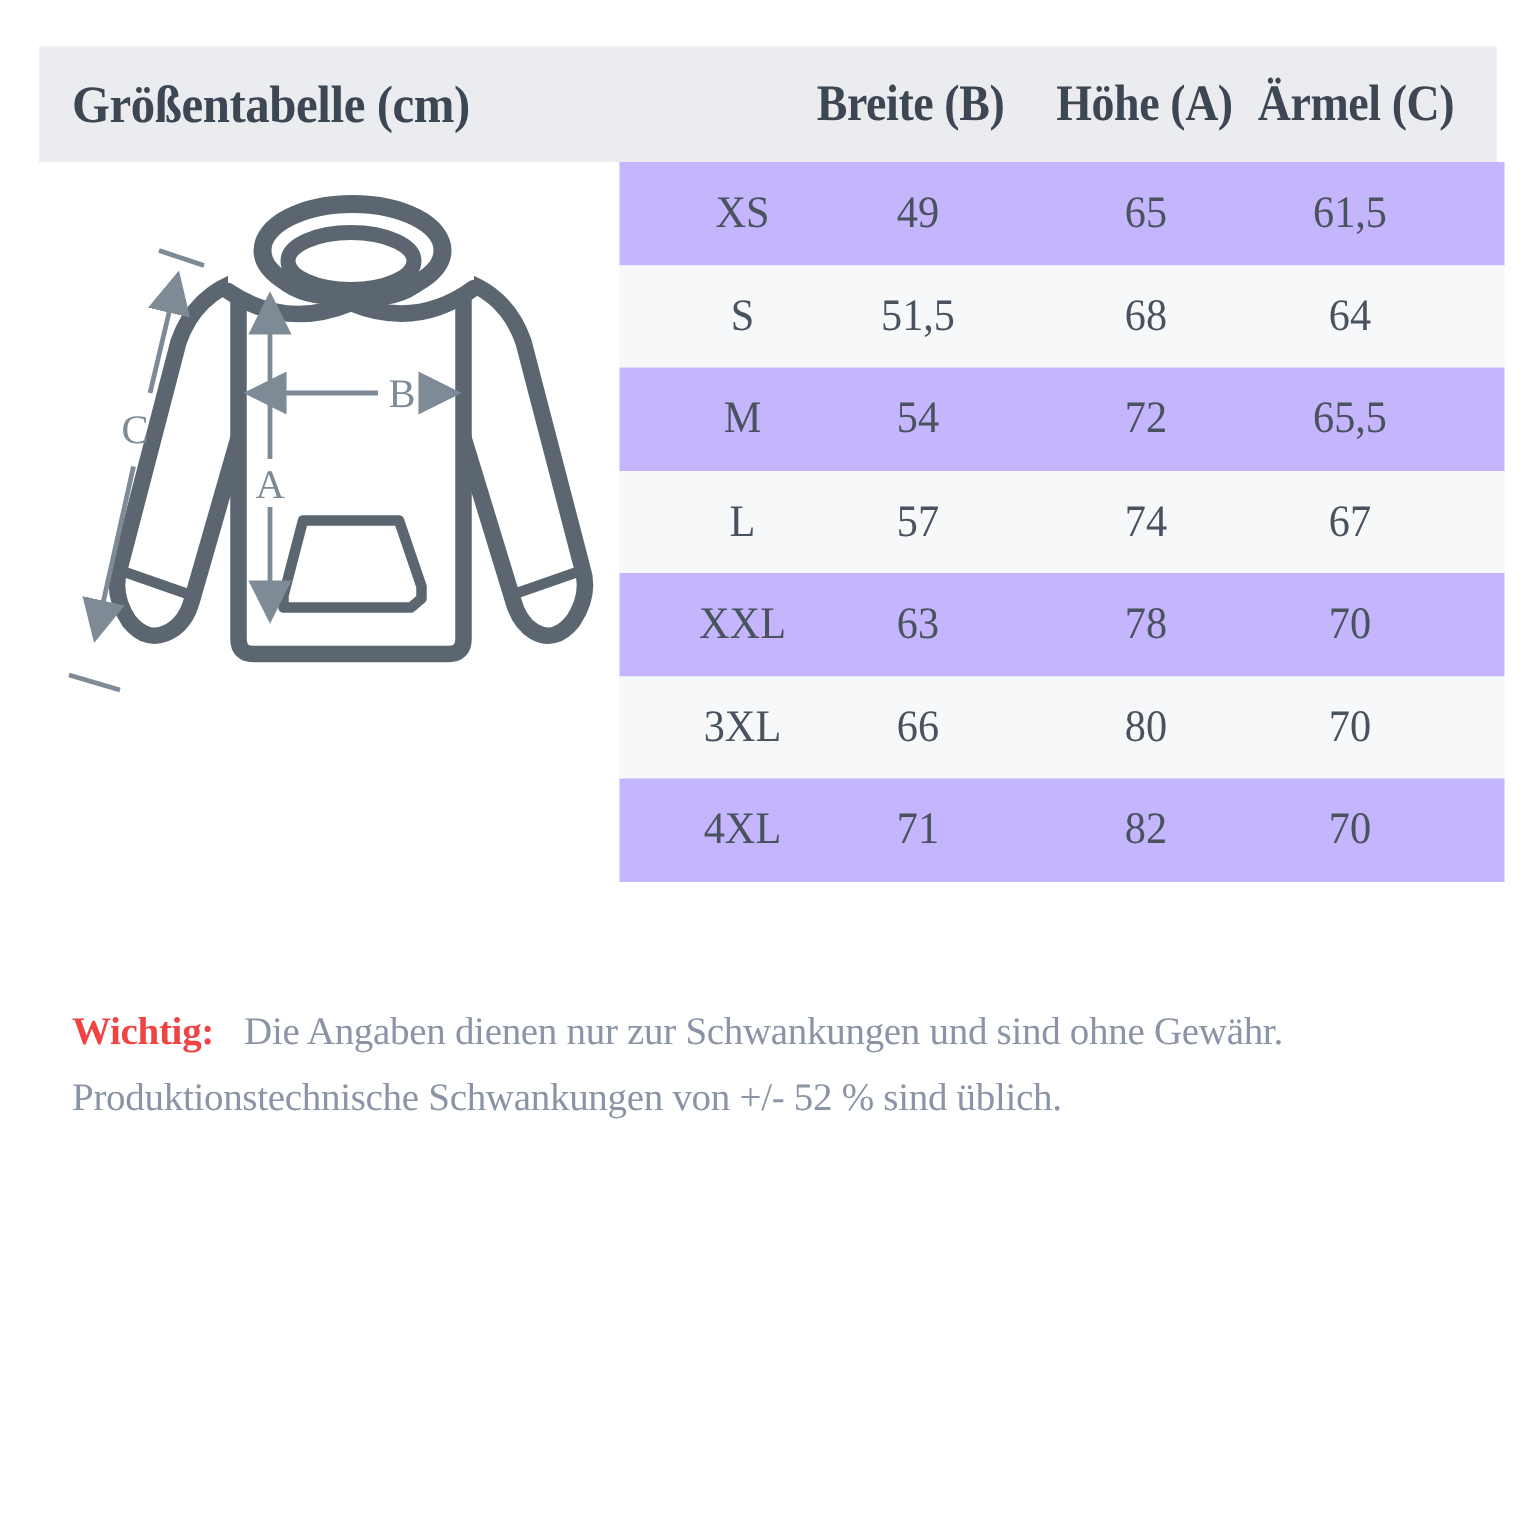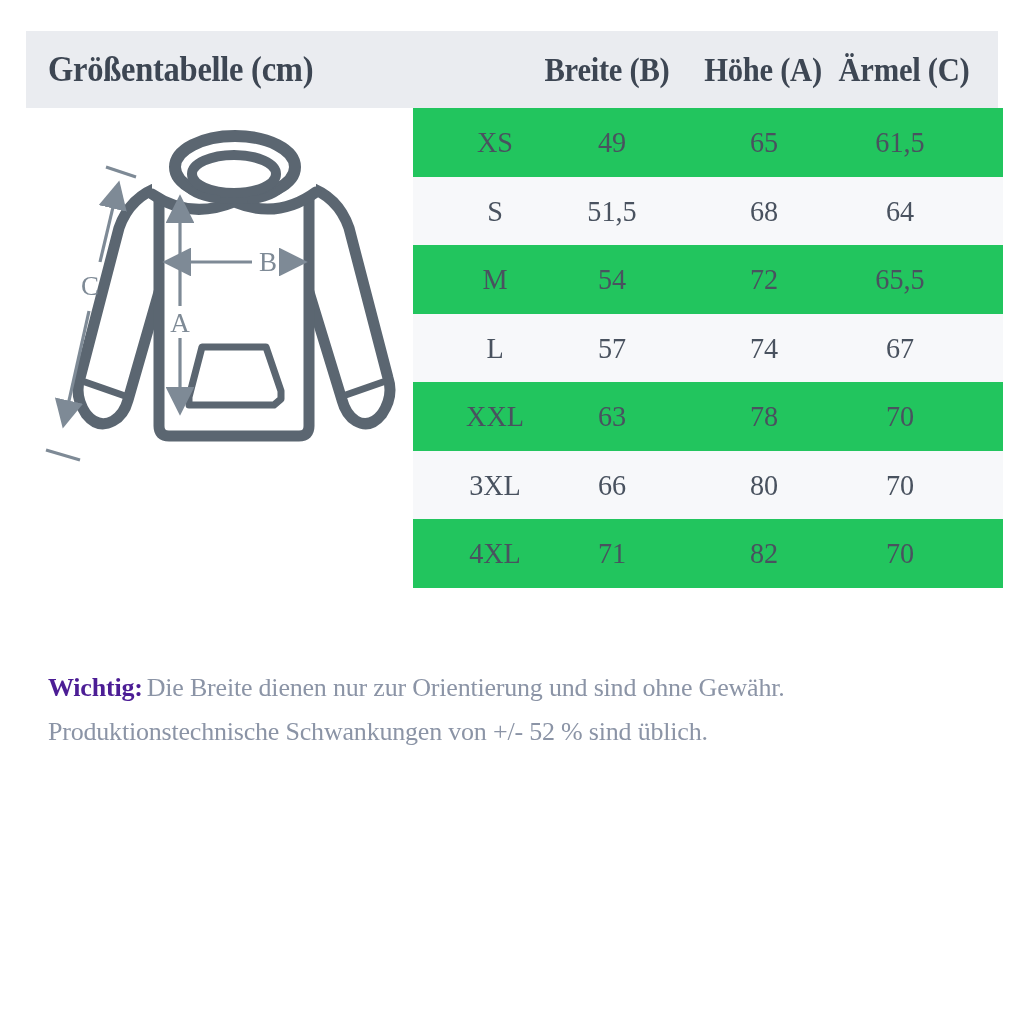--- a/index.html
+++ b/index.html
@@ -21,39 +21,39 @@
   .colhead{
     position:absolute;top:0;height:77px;line-height:77px;
     font-size:34px;font-weight:bold;color:#3d4653;white-space:nowrap;
     transform:translateX(-50%) scaleX(0.90);letter-spacing:-0.3px;
   }
   .ch-b{left:581px;}
   .ch-a{left:737px;}
   .ch-c{left:878px;}
   
   .table{position:absolute;left:413px;top:108px;width:590px;}
-  .row{position:relative;height:68.5px;background:#22c55e;}
+  .row{position:relative;height:68.5px;background:#c4b5fd;}
   .row:nth-child(even){background:#f7f8fa;}
   .cell{
     position:absolute;top:50%;transform:translate(-50%,-50%) scaleX(0.94);
     font-size:30px;color:#49525f;white-space:nowrap;
   }
   .c0{left:82px;}
   .c1{left:199px;}
   .c2{left:351px;}
   .c3{left:487px;}
   
   .hoodie{position:absolute;left:40px;top:120px;overflow:visible;}
   
   .footer{
     position:absolute;left:48px;top:666px;width:930px;
     font-size:26px;line-height:44px;color:#8b94a6;letter-spacing:-0.2px;
   }
   .footer p{margin:0;}
-  .footer strong{font-weight:bold;margin-right:4px;color:#4c1d95;}
+  .footer strong{font-weight:bold;margin-right:20px;color:#ef4444;}
 </style>
 </head>
 <body>
 
 <div class="canvas">
 
   <div class="header-strip">
     <div class="title">Größentabelle (cm)</div>
     <div class="colhead ch-b">Breite (B)</div>
     <div class="colhead ch-a">Höhe (A)</div>
@@ -147,17 +147,17 @@
     </div>
     <div class="row">
       <span class="cell c0">4XL</span>
       <span class="cell c1">71</span>
       <span class="cell c2">82</span>
       <span class="cell c3">70</span>
     </div>
   </div>
 
   <div class="footer">
-    <p class="line"><strong>Wichtig:</strong><span>Die Breite dienen nur zur Orientierung und sind ohne Gewähr.</span></p>
+    <p class="line"><strong>Wichtig:</strong><span>Die Angaben dienen nur zur Schwankungen und sind ohne Gewähr.</span></p>
     <p class="line">Produktionstechnische Schwankungen von +/- 52 % sind üblich.</p>
   </div>
 
 </div>
 
 </body></html>

